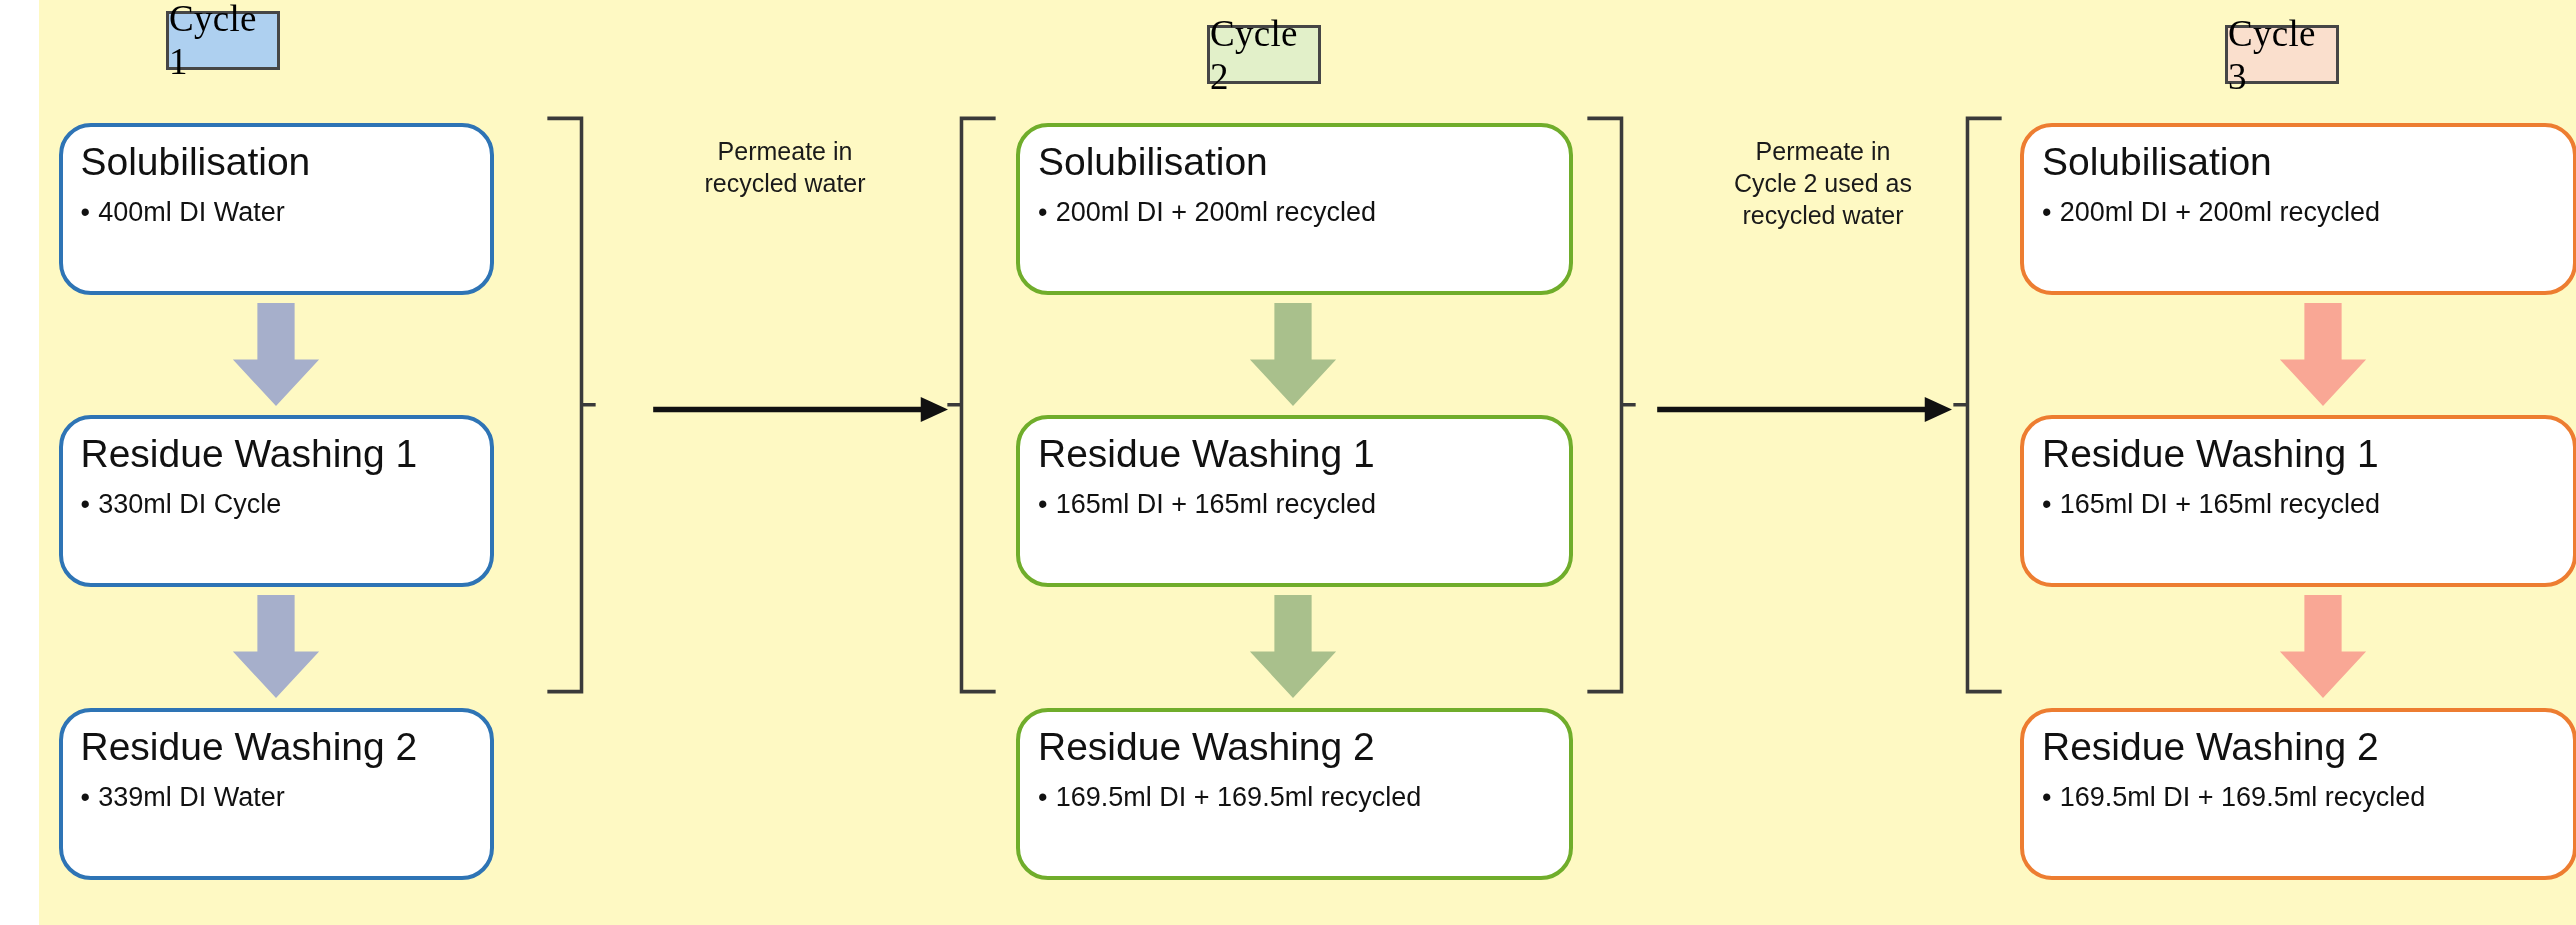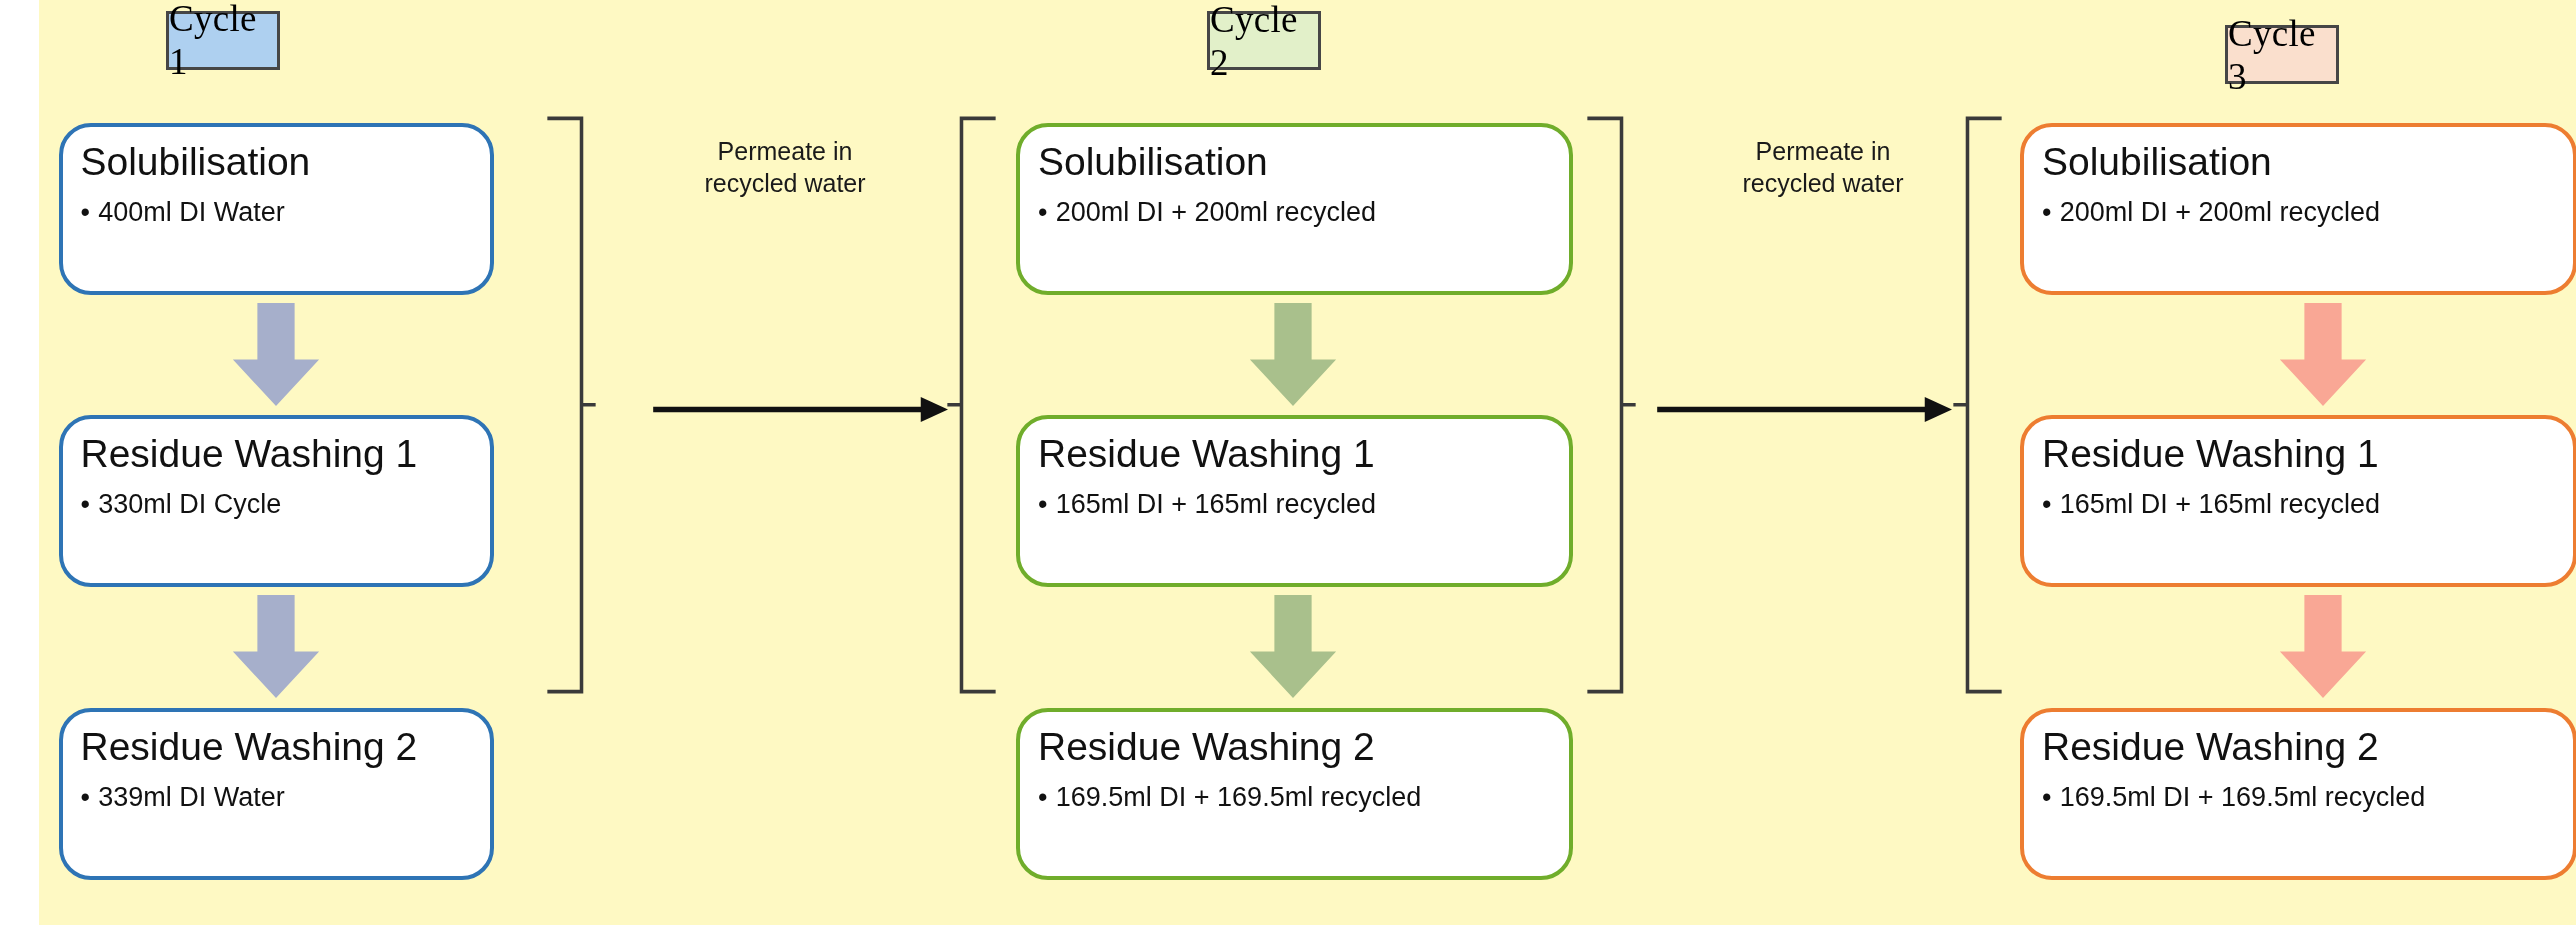--- a/index.html
+++ b/index.html
@@ -89,21 +89,21 @@
 </style>
 </head>
 <body>
 
 <div id="canvas">
 
   <div class="cycle-badge" style="left:127px;top:10.7px;width:114px;height:59px;background:#AED0F0;">
     <span>Cycle 1</span>
   </div>
 
-  <div class="cycle-badge" style="left:1168px;top:11px;width:114px;height:59px;background:#E2F0C9;">
+  <div class="cycle-badge" style="left:1168px;top:25px;width:114px;height:59px;background:#E2F0C9;">
     <span>Cycle 2</span>
   </div>
 
   <div class="cycle-badge" style="left:2186px;top:25px;width:114px;height:59px;background:#FADFCD;">
     <span>Cycle 3</span>
   </div>
 
   <div class="proc-box" style="left:19.5px;top:123px;width:435px;height:172px;border-color:#2E74B5;">
     <div class="proc-title">Solubilisation</div>
     <div class="proc-bullet">
@@ -199,20 +199,21 @@
   </div>
 
   <div class="bracket" style="left:1546px;top:116px;width:53px;height:578px;">
     <svg viewBox="0 0 90 975" preserveAspectRatio="none">
       <path d="M4 4 L62 4 L62 487 L86 487 M62 487 L62 971 L4 971" fill="none" stroke="#3A3A3A" stroke-width="6"></path>
     </svg>
   </div>
 
   <div class="conn-caption" style="left:1624px;top:135px;width:320px;">
     <div>Permeate in</div>
+    <div>Cycle 2 used as</div>
     <div>recycled water</div>
   </div>
 
   <div class="h-arrow" style="left:1617px;top:391px;width:296px;height:37px;">
     <svg viewBox="0 0 500 62" preserveAspectRatio="none">
       <line x1="2" y1="31" x2="462" y2="31" stroke="#111111" stroke-width="9"></line>
       <polygon points="500,31 454,10 454,52" fill="#111111"></polygon>
     </svg>
   </div>
 

